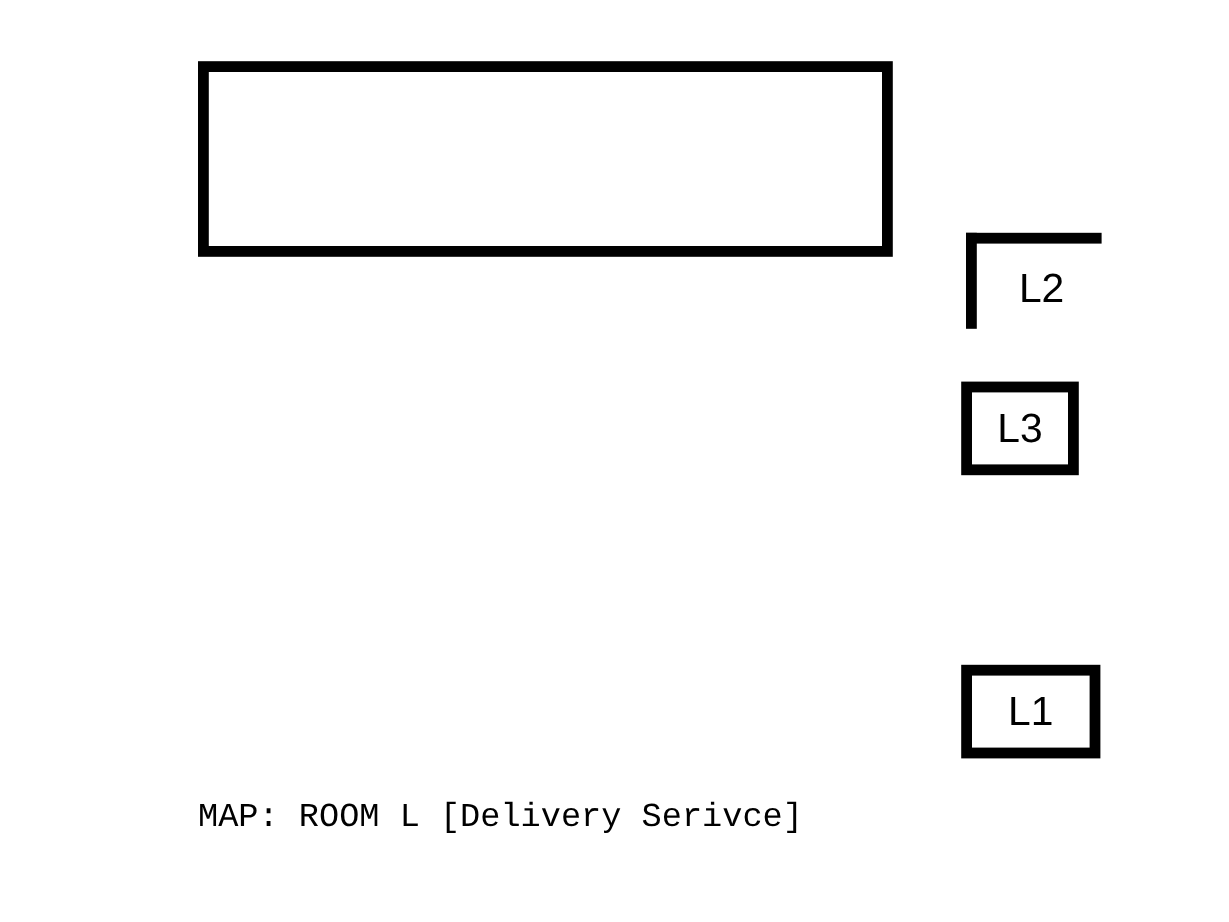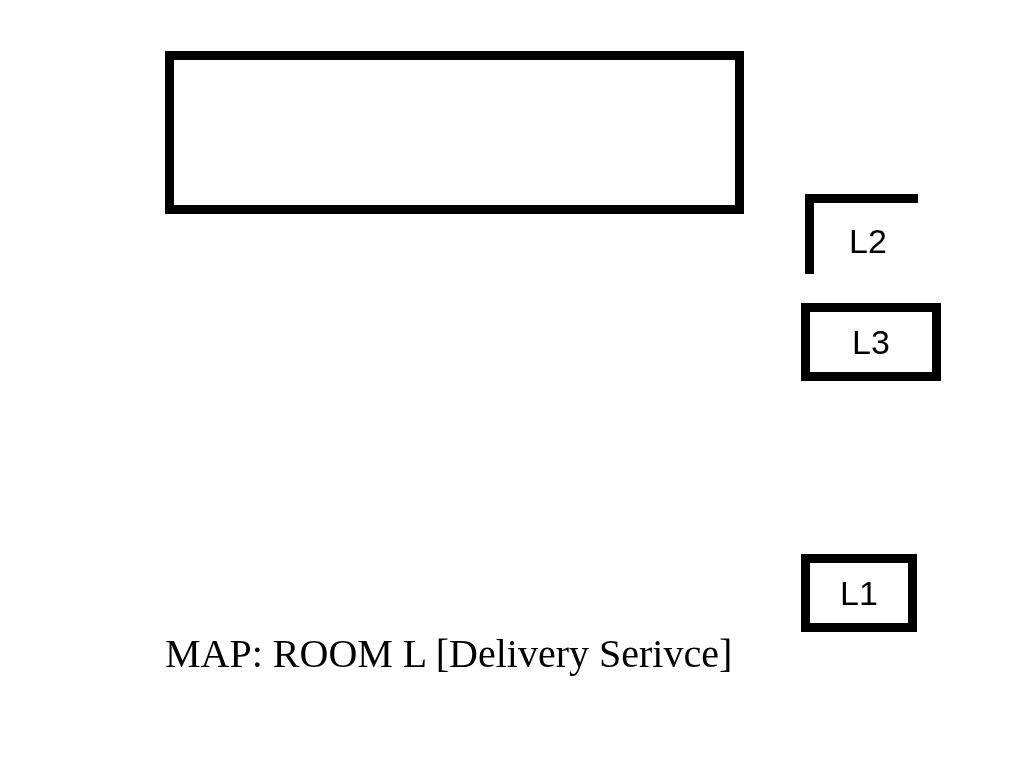--- a/index.html
+++ b/index.html
@@ -50,22 +50,22 @@
     background: #ffffff;
     border-top: 9px solid #000000;
     border-left: 9px solid #000000;
     border-right: 0;
     border-bottom: 0;
   }
 
   
   #zone-l3 {
     left: 801px;
-    top: 303px;
-    width: 140px;
+    top: 318px;
+    width: 98px;
     height: 78px;
   }
 
   #zone-l1 {
     left: 801px;
     top: 554px;
     width: 116px;
     height: 78px;
     padding-left: 44px;
   }
@@ -88,26 +88,26 @@
 
   
   #zone-l2 .zone-label {
     padding-left: 2px;
     padding-top: 2px;
   }
 
   #map-caption {
     position: absolute;
     left: 165px;
-    top: 634px;
-    font-size: 40px;
+    top: 662px;
+    font-size: 28px;
     line-height: 40px;
     color: #000000;
     white-space: nowrap;
-    font-family: Liberation Serif, serif;
+    font-family: Liberation Mono, monospace;
   }
 </style>
 </head>
 <body>
 
 <div id="map-canvas">
 
   <div class="room-shape" id="room-outline">
     <div id="zone-l2">
       <span class="zone-label">L2</span>

